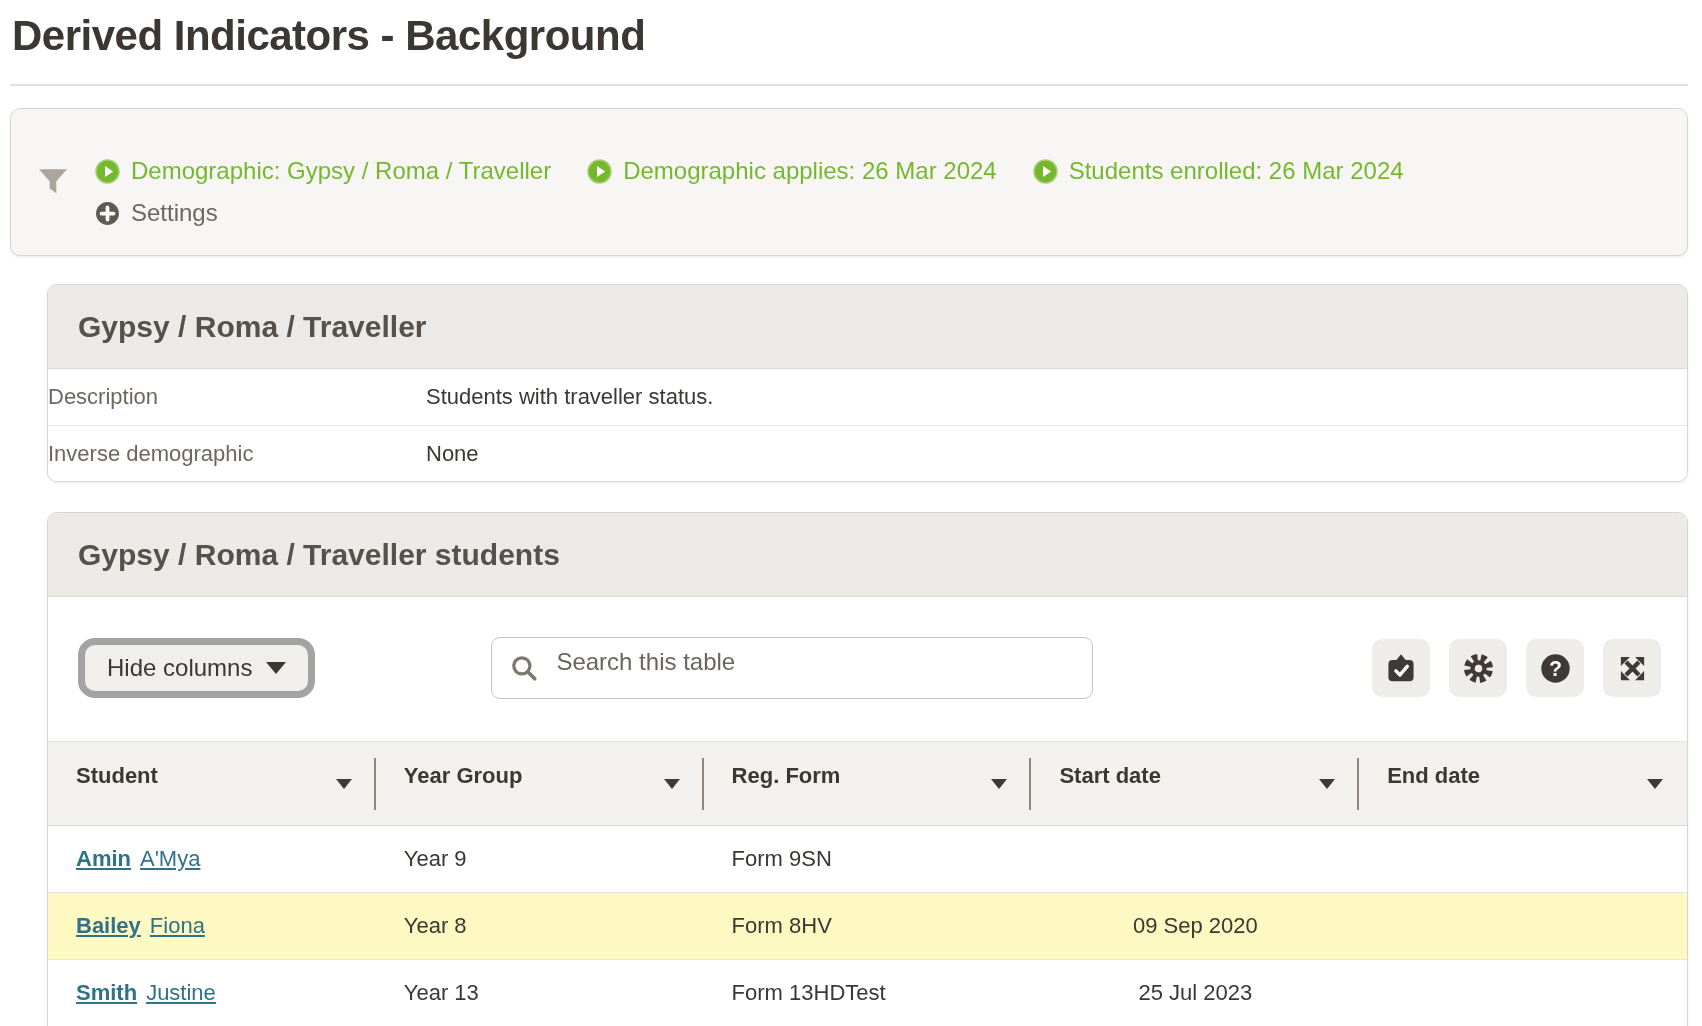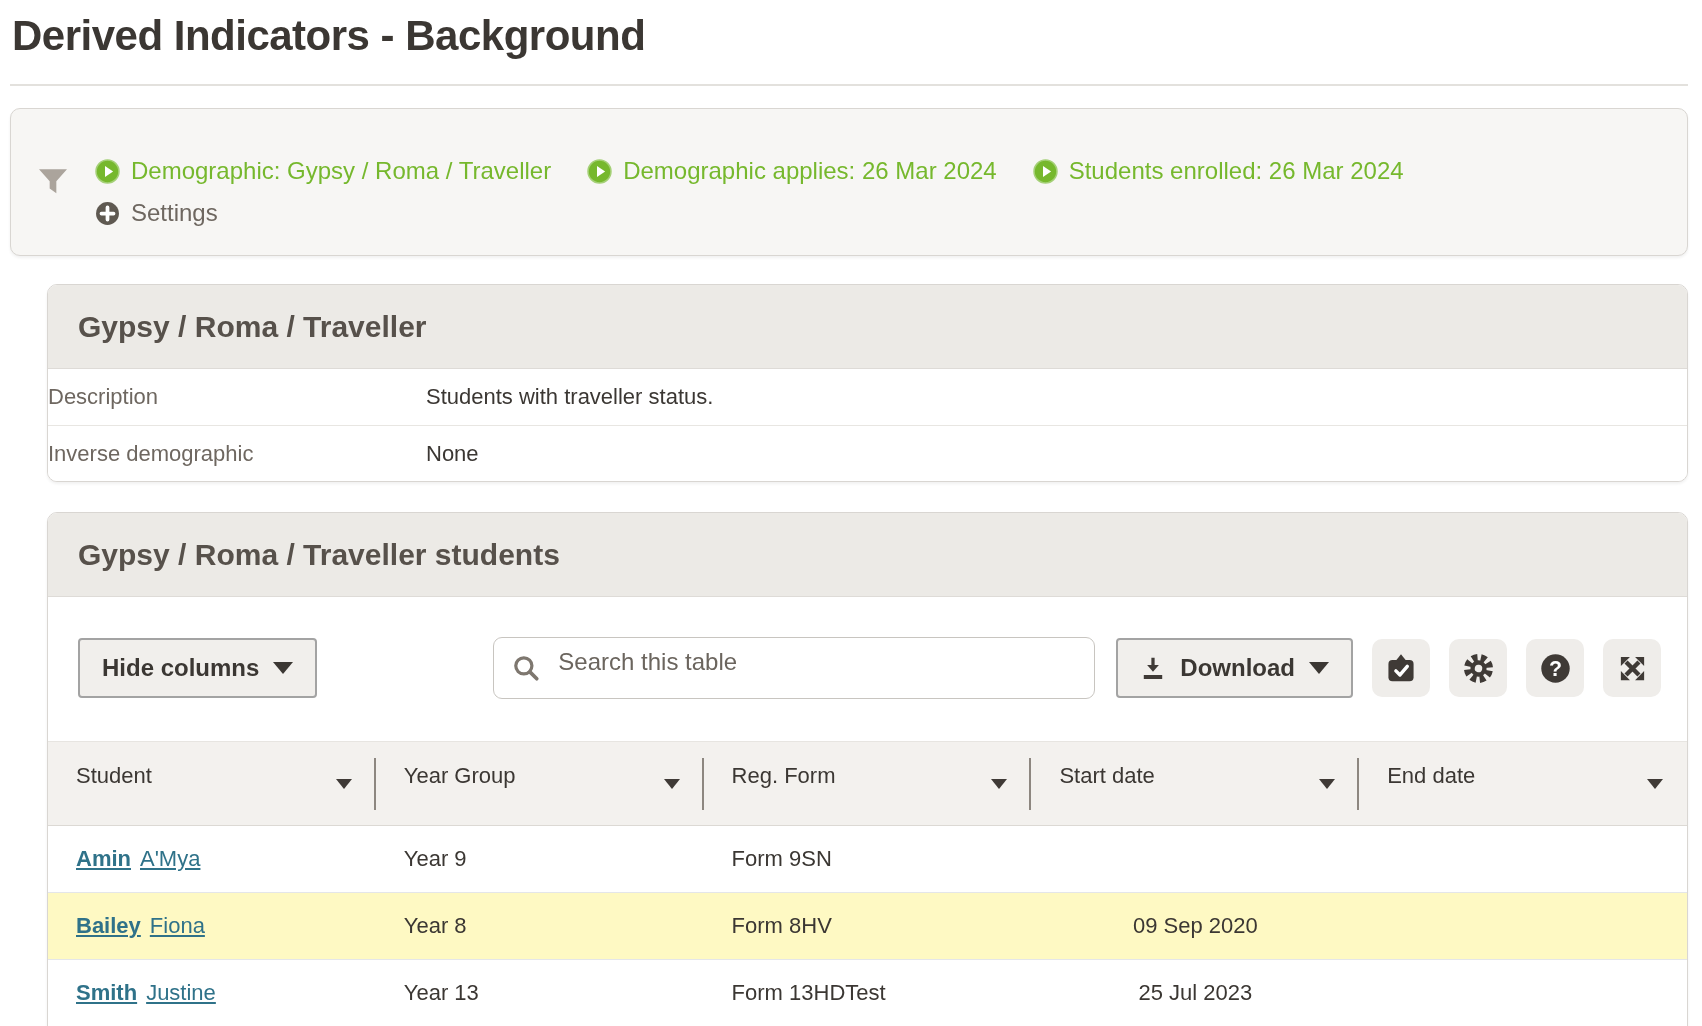--- a/index.html
+++ b/index.html
@@ -55,22 +55,22 @@
   .detail-row { display: flex; align-items: center; height: 56px; font-size: 22px; background: #fff; }
   .detail-row + .detail-row { border-top: 1px solid #e8e6e2; }
   .detail-label { width: 340px; font-weight: normal; color: var(--text-gray, #6e6760); }
   .detail-value { margin-left: 38px; color: var(--text-dark, #3b3733); }
 
   
   .toolbar { display: flex; align-items: center; padding: 40px 26px 42px 30px; background: #fff; }
   .btn {
     display: inline-flex; align-items: center; gap: 14px;
     height: 60px; padding: 0 22px;
-    background: #f1efec; border: 2px solid #a3a3a3; border-radius: 4px;
-    font-family: inherit; font-size: 24px; font-weight: bold;
+    background: #f1efec; border: 7px solid #a3a3a3; border-radius: 17px;
+    font-family: inherit; font-size: 24px; font-weight: normal;
     color: var(--text-dark, #3b3733); cursor: pointer;
   }
   .search { position: relative; margin-left: 176px; width: 602px; }
   .search input {
     width: 100%; height: 62px; border: 1px solid #c8c5c0; border-radius: 9px;
     padding: 0 20px 12px 64px; font-family: inherit; font-size: 24px;
     color: var(--text-dark, #3b3733); background: #fff; outline: none;
   }
   .search input::placeholder { color: #6b655e; opacity: 1; }
   .search .iconwrap { position: absolute; left: 19px; top: 50%; transform: translateY(-50%); }
@@ -89,21 +89,21 @@
   }
   .tri-sm {
     border-left-width: 8px; border-right-width: 8px; border-top-width: 10px;
     color: #3f3a36;
   }
 
   
   table { width: 100%; border-collapse: collapse; table-layout: fixed; }
   thead th {
     background: #f3f1ee; height: 84px; text-align: left;
-    padding: 0 44px 16px 28px; font-size: 22px; font-weight: normal;
+    padding: 0 44px 16px 28px; font-size: 22px; font-weight: bold;
     color: var(--text-dark, #3b3733); position: relative;
     border-top: 1px solid #e7e5e1; border-bottom: 1px solid #dcd9d4;
     cursor: pointer;
   }
   th .sort-caret { position: absolute; right: 24px; top: 50%; transform: translateY(-50%); }
   th:not(:last-child)::after {
     content: ""; position: absolute; right: 0; top: 50%; transform: translateY(-50%);
     width: 2px; height: 52px; background: #8d8780;
   }
   tbody td { height: 67px; padding: 0 0 0 28px; font-size: 22px; color: var(--text-dark, #3b3733); }
@@ -199,31 +199,20 @@
         <span class="iconwrap">
           <svg width="28" height="28" viewBox="0 0 26 26">
               <circle cx="11" cy="11" r="7.5" fill="none" stroke="#7e776f" stroke-width="3"></circle>
               <line x1="16.6" y1="16.6" x2="23" y2="23" stroke="#7e776f" stroke-width="3.4" stroke-linecap="round"></line>
             </svg>
         </span>
         <input placeholder="Search this table" style="">
       </div>
 
       <div class="right-group">
-        <button class="btn">
-          <span class="iconwrap">
-            <svg width="26" height="26" viewBox="0 0 24 24">
-                <path d="M12 2.5v8.5" stroke="#3f3a36" stroke-width="3"></path>
-                <polygon points="6.6,9.2 17.4,9.2 12,15.4" fill="#3f3a36"></polygon>
-                <path d="M3.5 20.3h17" stroke="#3f3a36" stroke-width="3.6"></path>
-              </svg>
-          </span>
-          <span>Download</span>
-          <span class="tri"></span>
-        </button>
 
         <button class="iconbtn">
           <span class="iconwrap">
             <svg width="32" height="30" viewBox="0 0 28 26">
                 <polygon points="14,1 18.4,6.5 9.6,6.5" fill="#3f3a36"></polygon>
                 <rect x="3" y="6" width="22" height="18.5" rx="3.5" fill="#3f3a36"></rect>
                 <path d="M9.5 15.5l3.6 3.6 6.4-7.6" stroke="#ffffff" stroke-width="3" fill="none" stroke-linecap="round" stroke-linejoin="round"></path>
               </svg>
           </span>
         </button>

